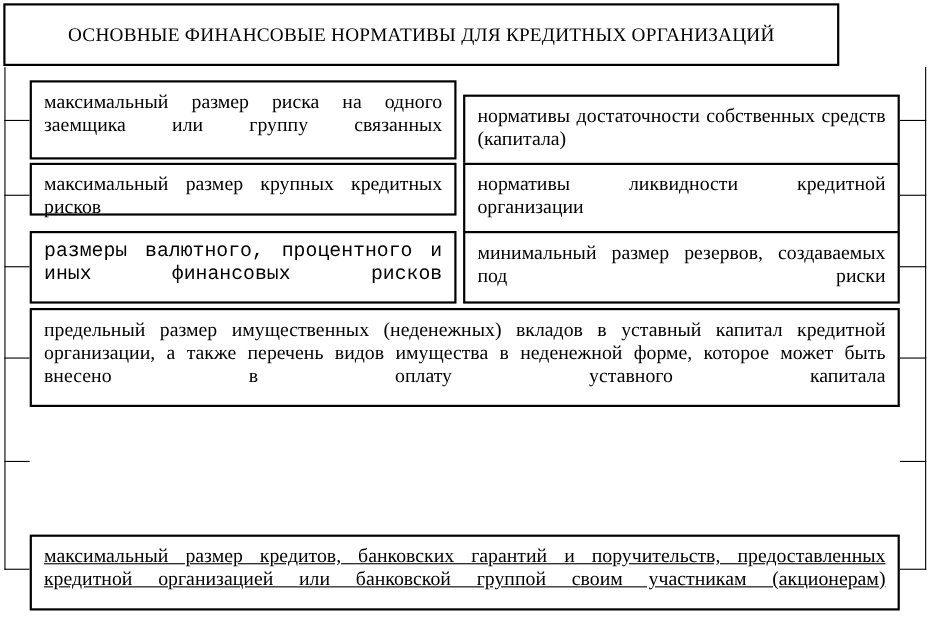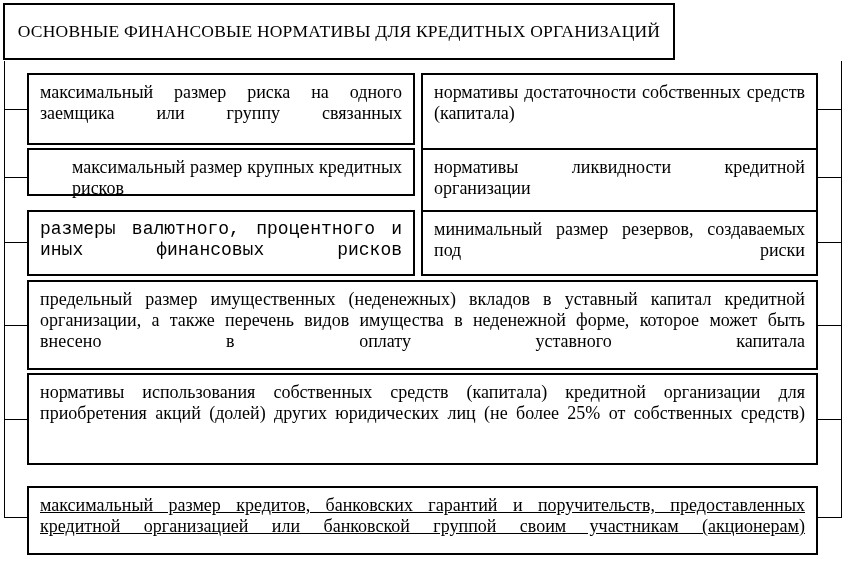--- a/index.html
+++ b/index.html
@@ -19,21 +19,21 @@
     height: 568px;
     background: #ffffff;
     overflow: hidden;
   }
 
   
   .title-box {
     position: absolute;
     left: 3px;
     top: 3px;
-    width: 672px;
+    width: 760px;
     height: 57px;
     border: 2px solid #000000;
     box-sizing: border-box;
     display: flex;
     align-items: center;
     justify-content: center;
   }
   .title-text {
     font-size: 17.5px;
     letter-spacing: 0.2px;
@@ -107,43 +107,40 @@
   <div class="stub stub-right" style="top:109px;"></div>
   <div class="stub stub-right" style="top:177px;"></div>
   <div class="stub stub-right" style="top:242px;"></div>
   <div class="stub stub-right" style="top:325px;"></div>
   <div class="stub stub-right" style="top:419px;"></div>
   <div class="stub stub-right" style="top:517px;"></div>
 
   <div class="box col-left" style="top:73px; height:72px;">
     <span class="box-text">максимальный размер риска на одного заемщика или группу связанных</span>
   </div>
-  <div class="box col-right" style="top:73px; height:85px;">
+  <div class="box col-right" style="top:86px; height:85px;">
     <span class="box-text">нормативы достаточности собственных средств (капитала)</span>
   </div>
 
-  <div class="box col-left" style="top:148px; height:48px;padding-left:32px;">
+  <div class="box col-left" style="top:148px; height:48px;">
     <span class="box-text">максимальный размер крупных кредитных рисков</span>
   </div>
   <div class="box col-right" style="top:148px; height:68px;">
     <span class="box-text">нормативы ликвидности кредитной организации</span>
   </div>
 
   <div class="box col-left" style="top:210px; height:66px;font-family:Liberation Mono, monospace;">
     <span class="box-text">размеры валютного, процентного и иных финансовых рисков</span>
   </div>
   <div class="box col-full" style="top:280px; height:90px;">
     <span class="box-text">предельный размер имущественных (неденежных) вкладов в уставный капитал кредитной организации, а также перечень видов имущества в неденежной форме, которое может быть внесено в оплату уставного капитала</span>
   </div>
 
   <div class="box col-right" style="top:210px; height:66px;">
     <span class="box-text">минимальный размер резервов, создаваемых под риски</span>
   </div>
 
-  <div class="box col-full" style="top:373px; height:92px;">
-    <span class="box-text">нормативы использования собственных средств (капитала) кредитной организации для приобретения акций (долей) других юридических лиц (не более 25% от собственных средств)</span>
-  </div>
 
   <div class="box col-full" style="top:486px; height:69px;text-decoration:underline;">
     <span class="box-text">максимальный размер кредитов, банковских гарантий и поручительств, предоставленных кредитной организацией или банковской группой своим участникам (акционерам)</span>
   </div>
 
 </div>
 
 </body></html>

